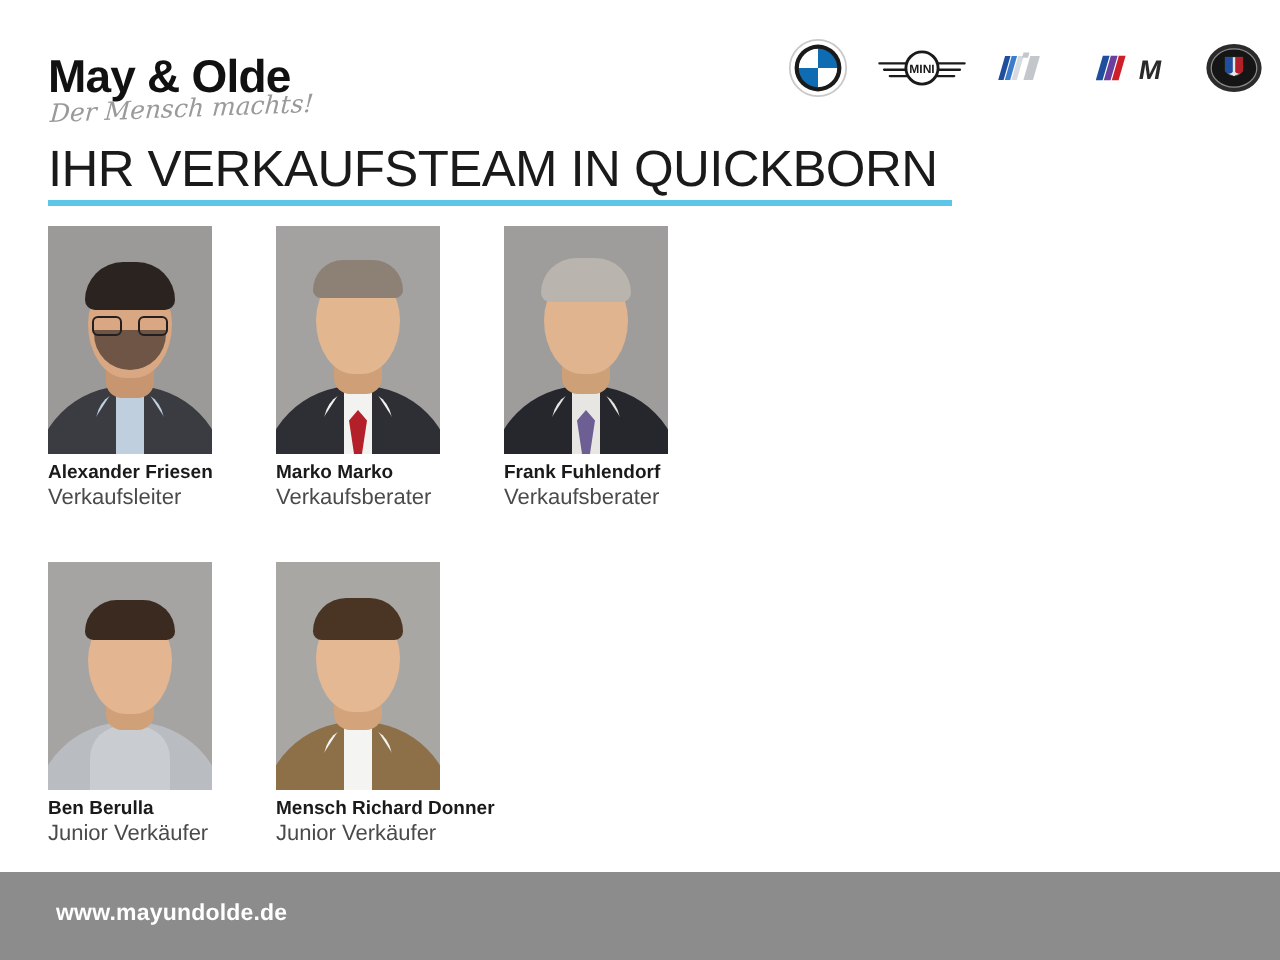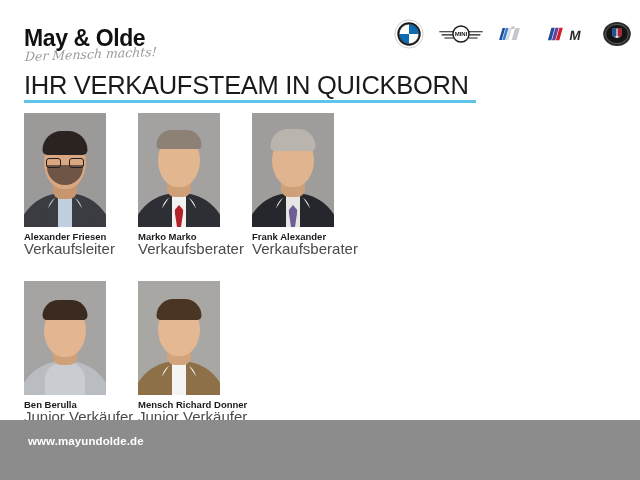--- a/index.html
+++ b/index.html
@@ -110,33 +110,33 @@
   }
   .member-name {
     margin-top: 4px;
     font-size: 9.5px;
     font-weight: bold;
     color: #1a1a1a;
     line-height: 12px;
     white-space: nowrap;
   }
   .member-role {
-    font-size: 15px;
+    font-size: 11px;
     color: #4a4a4a;
     line-height: 12px;
     white-space: nowrap;
   }
 
   
   .footer {
     position: absolute;
     left: 0;
     bottom: 0;
     width: 640px;
-    height: 60px;
+    height: 44px;
     background: #8c8c8c;
   }
   .footer-url {
     position: absolute;
     left: 28px;
     top: 15px;
     color: #ffffff;
     font-size: 11.5px;
     font-weight: bold;
     letter-spacing: 0.1px;
@@ -354,21 +354,21 @@
         <div class="pbg" style="background:#9e9d9b"></div>
         <div class="shoulders" style="background:#25272c"></div>
         <div class="shirt" style="background:#e8e6e2"></div>
         <div class="lapelL" style="background:#25272c"></div>
         <div class="lapelR" style="background:#25272c"></div>
         <div class="tie" style="background:#6d5f93"></div>
         <div class="neck" style="background:#cda078; bottom:30px"></div>
         <div class="head" style="background:#e0b48f; top:22px"></div>
         <div class="hair" style="background:#b9b4ad; top:16px; height:22px"></div>
       </div>
-      <div class="member-name">Frank Alexander</div>
+      <div class="member-name">Frank Fuhlendorf</div>
       <div class="member-role">Verkaufsberater</div>
     </div>
 
   </div>
 
   <div class="team-row">
 
     <div class="team-card">
       <div class="portrait">
         <div class="pbg" style="background:#a5a4a2"></div>

